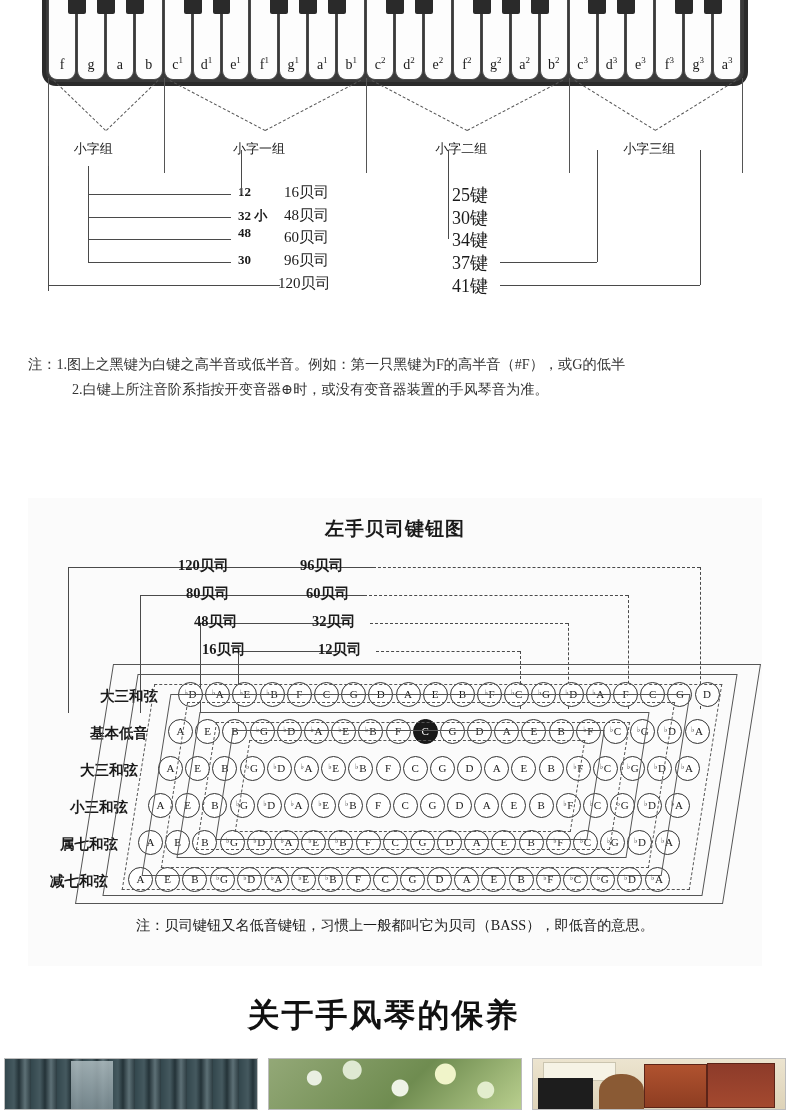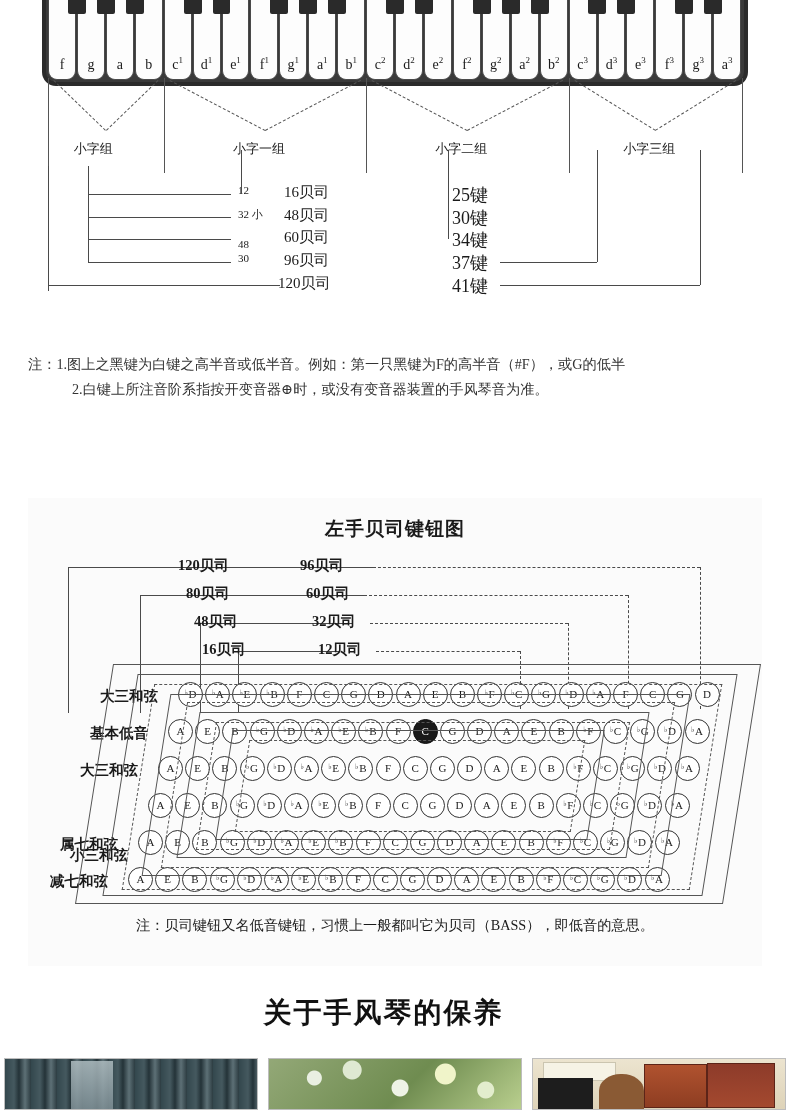--- a/index.html
+++ b/index.html
@@ -29,21 +29,21 @@
   
   #octave-guides{position:absolute;left:0;top:78px;width:790px;height:95px;}
   .vline{position:absolute;width:0;border-left:1px solid #555;}
   .dashseg{position:absolute;height:0;border-top:1.6px dashed #555;transform-origin:0 0;}
   .oct-label{position:absolute;font-size:13px;white-space:nowrap;}
 
   
   #ladder{position:absolute;left:0;top:172px;width:790px;height:170px;}
   .ln{position:absolute;border-top:1.4px solid #4a4a4a;height:0;}
   .lnv{position:absolute;border-left:1.4px solid #4a4a4a;width:0;}
-  .lad-txt{position:absolute;font-size:11px;white-space:nowrap;font-weight:400;}
+  .lad-txt{position:absolute;font-size:13px;white-space:nowrap;font-weight:700;}
   .lad-bass{position:absolute;font-size:15px;white-space:nowrap;}
   .lad-key{position:absolute;font-size:18px;white-space:nowrap;}
 
   
   #kb-notes{position:absolute;left:28px;top:352px;width:736px;}
   .note-line{font-size:14.2px;line-height:25px;color:#333;white-space:nowrap;}
   .note-indent{padding-left:44px;}
 
   
   #bass-panel{position:absolute;left:28px;top:498px;width:734px;height:468px;
@@ -70,21 +70,21 @@
 
   
   .frame{position:absolute;border:1.4px solid #555;box-sizing:border-box;}
   .frameD{position:absolute;border:1.5px dashed #555;box-sizing:border-box;}
 
   #bass-note{position:absolute;left:0;top:418px;width:734px;text-align:center;
              font-size:14.2px;white-space:nowrap;}
 
   
   #care-heading{position:absolute;left:0;top:994px;width:767px;text-align:center;
-                font-size:28px;font-weight:bold;letter-spacing:2px;
+                font-size:32px;font-weight:bold;letter-spacing:2px;
                 font-family:"DejaVu Sans","Liberation Sans",sans-serif;color:#111;}
 
   
   #photo-strip{position:absolute;left:0;top:1058px;width:790px;height:52px;
                display:flex;gap:10px;padding:0 4px;box-sizing:border-box;}
   .photo{flex:1 1 0;position:relative;overflow:hidden;border:1px solid #bdbdbd;}
   .ph1{background:
         repeating-linear-gradient(90deg,#33474d 0px,#45595f 9px,#243338 14px,#5d7076 20px,#2c3c41 26px),
         linear-gradient(180deg,#3e5157,#26343a);}
   .ph1::after{content:"";position:absolute;left:26%;top:4%;width:17%;height:96%;
@@ -233,21 +233,21 @@
     <div class="lnv" style="left: 88px; top: -6px; height: 97px;"></div>
     <div class="ln" style="left: 88px; top: 22px; width: 143px;"></div>
     <div class="lad-txt" style="left: 238px; top: 12px;">12</div>
     <div class="lad-bass" style="left: 284px; top: 11px;">16贝司</div>
     <div class="lad-key" style="left: 452px; top: 11px;">25键</div>
     <div class="ln" style="left: 88px; top: 45px; width: 143px;"></div>
     <div class="lad-txt" style="left: 238px; top: 35px;">32 小</div>
     <div class="lad-bass" style="left: 284px; top: 34px;">48贝司</div>
     <div class="lad-key" style="left: 452px; top: 34px;">30键</div>
     <div class="ln" style="left: 88px; top: 67px; width: 143px;"></div>
-    <div class="lad-txt" style="left: 238px; top: 66px;">48</div>
+    <div class="lad-txt" style="left: 238px; top: 53px;">48</div>
     <div class="lad-bass" style="left: 284px; top: 56px;">60贝司</div>
     <div class="lad-key" style="left: 452px; top: 56px;">34键</div>
     <div class="ln" style="left: 88px; top: 90px; width: 143px;"></div>
     <div class="lad-txt" style="left: 238px; top: 80px;">30</div>
     <div class="lad-bass" style="left: 284px; top: 79px;">96贝司</div>
     <div class="lad-key" style="left: 452px; top: 79px;">37键</div>
     <div class="ln" style="left: 48px; top: 113px; width: 232px;"></div>
     <div class="lad-bass" style="left: 278px; top: 102px;">120贝司</div>
     <div class="lad-key" style="left: 452px; top: 102px;">41键</div>
     <div class="ln" style="left: 500px; top: 22px;"></div>
@@ -362,21 +362,21 @@
         <div class="bbtn">D</div>
         <div class="bbtn">A</div>
         <div class="bbtn">E</div>
         <div class="bbtn">B</div>
         <div class="bbtn"><span class="fl">♭</span>F</div>
         <div class="bbtn"><span class="fl">♭</span>C</div>
         <div class="bbtn"><span class="fl">♭</span>G</div>
         <div class="bbtn"><span class="fl">♭</span>D</div>
         <div class="bbtn"><span class="fl">♭</span>A</div>
       </div>
-      <div class="rowlabel" style="left: 42px; top: 120px; margin-top: 48px;">小三和弦</div>
+      <div class="rowlabel" style="left: 42px; top: 120px;">小三和弦</div>
       <div class="btnrow" style="left: 120px; top: 115px;">
         <div class="bbtn">A</div>
         <div class="bbtn">E</div>
         <div class="bbtn">B</div>
         <div class="bbtn"><span class="fl">♭</span>G</div>
         <div class="bbtn"><span class="fl">♭</span>D</div>
         <div class="bbtn"><span class="fl">♭</span>A</div>
         <div class="bbtn"><span class="fl">♭</span>E</div>
         <div class="bbtn"><span class="fl">♭</span>B</div>
         <div class="bbtn">F</div>

